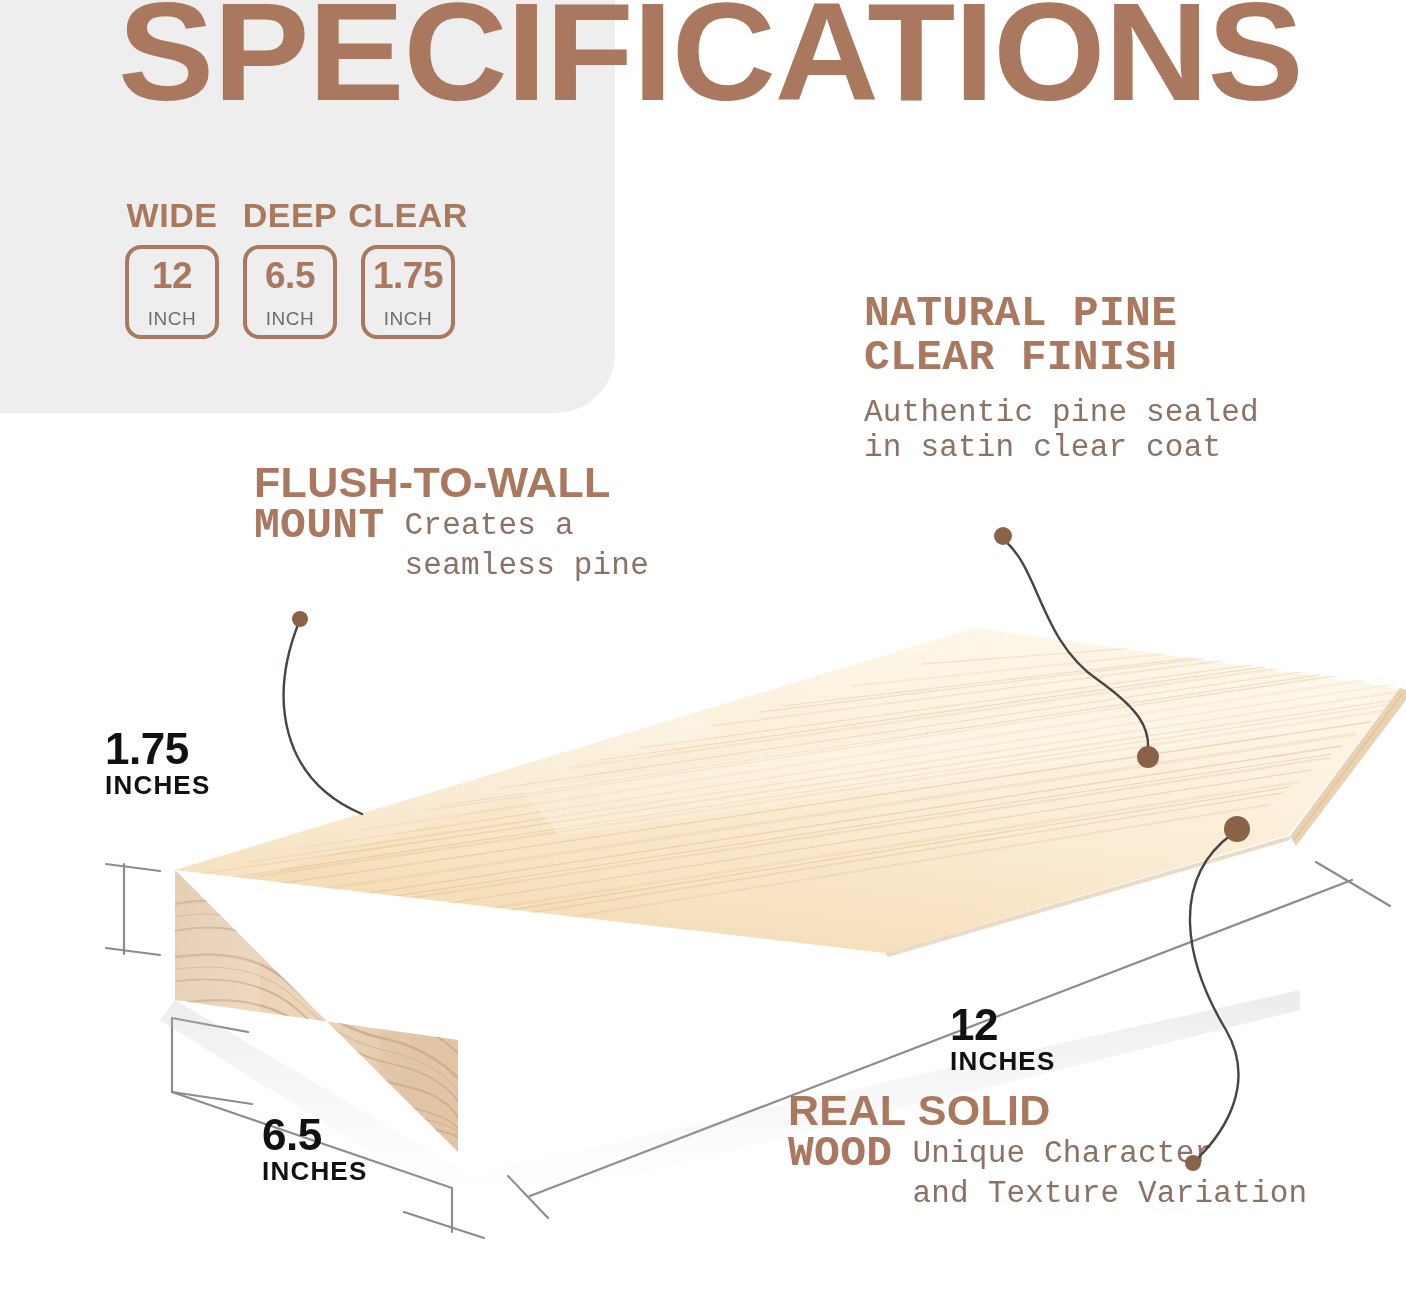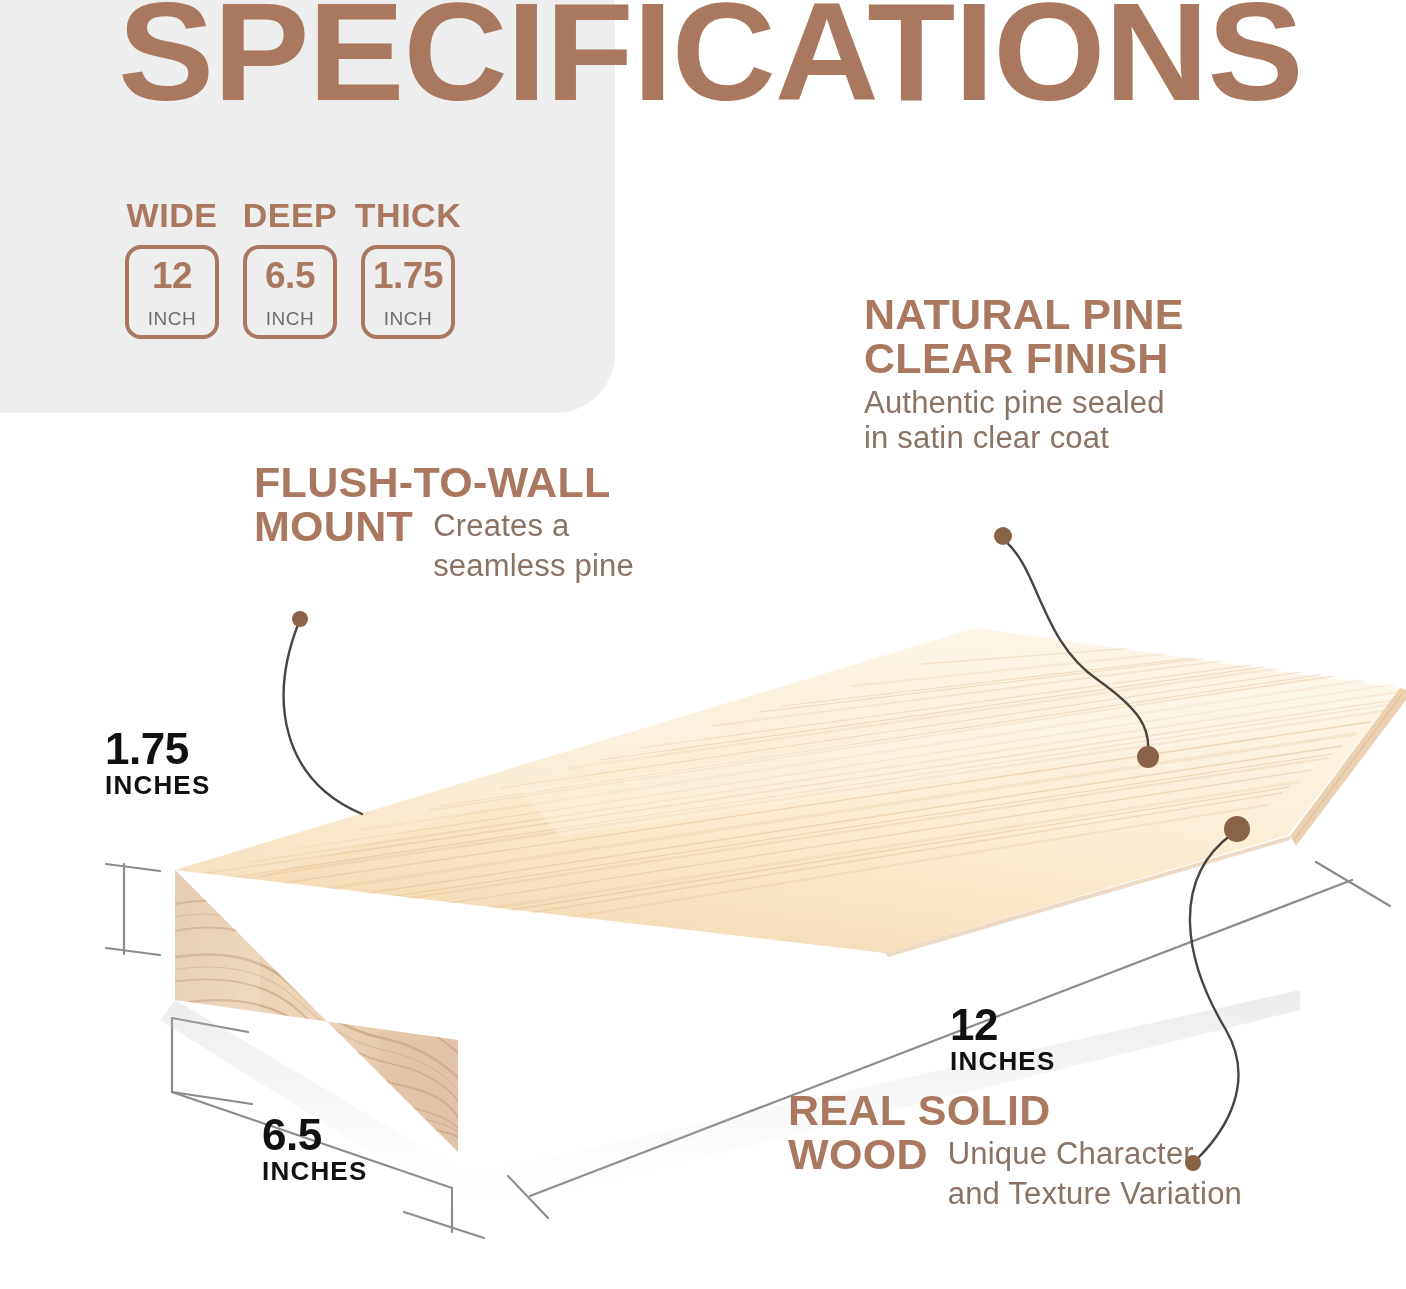--- a/index.html
+++ b/index.html
@@ -74,25 +74,25 @@
     font-size:43px; font-weight:bold; letter-spacing:0.3px;
     color:#a9785f; line-height:1.03; white-space:nowrap;
   }
   .callout .sub {
     font-size:31px; color:#8a7265; line-height:1.15;
     letter-spacing:0.2px; white-space:nowrap;
   }
   
   .callout.inline-pair { display:block; }
   .callout.inline-pair .row2 {
-    display:flex; align-items:flex-start; gap:20px;
+    display:flex; align-items:flex-start; gap:20px;font-family:Liberation Mono, monospace;
   }
   .callout.inline-pair .row2 .sub { margin-top:4px; }
 
-  .c-natural { left:864px; top:292px; }
+  .c-natural { left:864px; top:292px;font-family:Liberation Mono, monospace; }
   .c-flush   { left:254px; top:460px; }
   .c-real    { left:788px; top:1088px; }
 
   
   .dim { position:absolute; z-index:5; color:#111111; }
   .dim .v {
     font-size:44px; font-weight:bold; line-height:1;
     letter-spacing:-0.5px; white-space:nowrap;
   }
   .dim .u {
@@ -288,33 +288,33 @@
 
     <div class="badge">
       <div class="badge-caption">DEEP</div>
       <div class="badge-box">
         <div class="badge-value">6.5</div>
         <div class="badge-unit">INCH</div>
       </div>
     </div>
 
     <div class="badge">
-      <div class="badge-caption">THICK</div>
+      <div class="badge-caption">CLEAR</div>
       <div class="badge-box">
         <div class="badge-value">1.75</div>
         <div class="badge-unit">INCH</div>
       </div>
     </div>
 
   </div>
 
   <div class="callout c-natural">
     <div class="hl">NATURAL PINE</div>
     <div class="hl">CLEAR FINISH</div>
-    <div class="sub" style="margin-top:4px;">Authentic pine sealed</div>
+    <div class="sub" style="margin-top:14px;">Authentic pine sealed</div>
     <div class="sub">in satin clear coat</div>
   </div>
 
   <div class="callout c-flush inline-pair">
     <div class="hl">FLUSH-TO-WALL</div>
     <div class="row2">
       <div class="hl">MOUNT</div>
       <div>
         <div class="sub">Creates a</div>
         <div class="sub">seamless pine</div>

